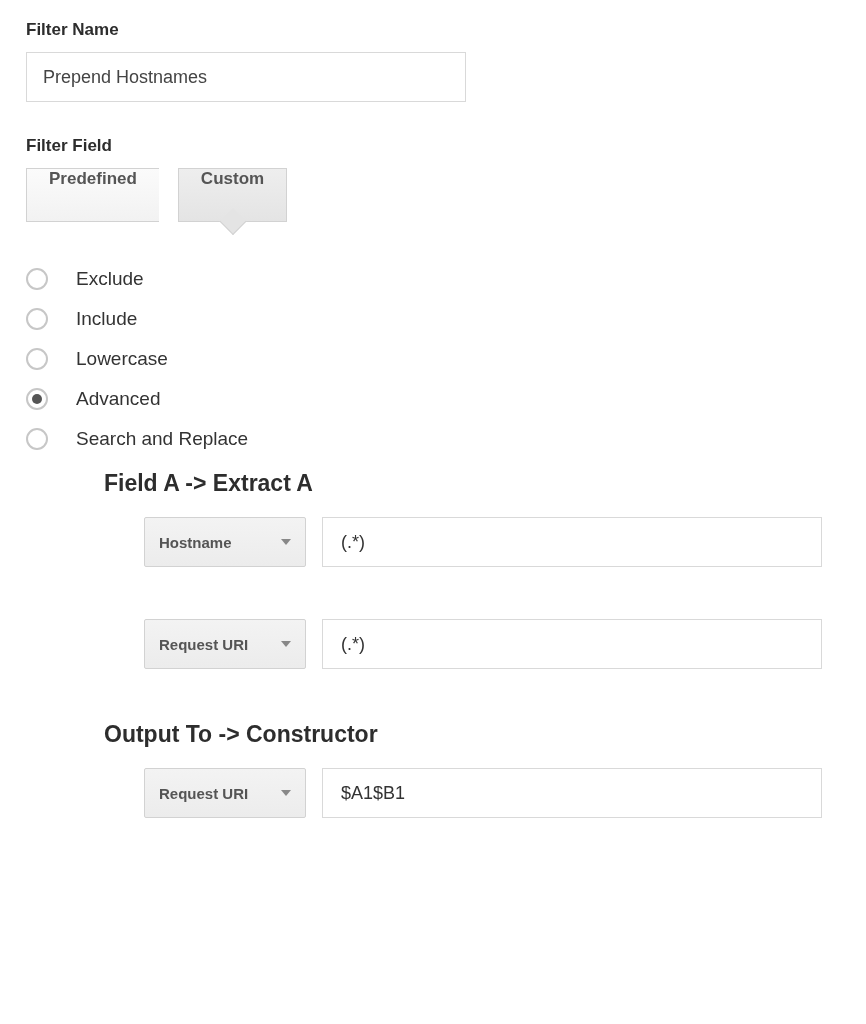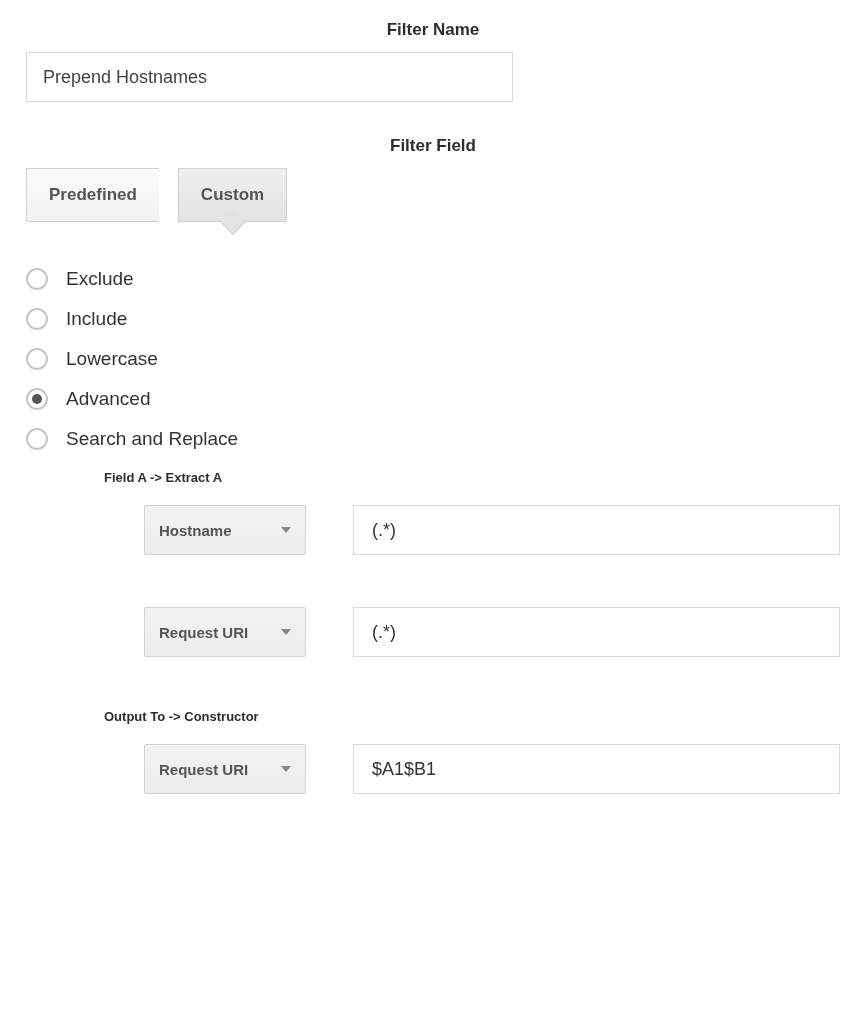--- a/index.html
+++ b/index.html
@@ -9,43 +9,41 @@
     margin: 0;
     padding: 20px 26px;
     width: 866px;
     color: #212121;
   }
   .section-label {
     font-size: 17px;
     font-weight: 700;
     color: #2d2d2d;
     margin-bottom: 12px;
-    text-align: center;
   }
   .text-input {
-    width: 487px;
+    width: 440px;
     height: 50px;
     border: 1px solid #d9d9d9;
     padding: 0 16px;
     font-size: 18px;
     color: #444;
     outline: none;
   }
   .block { margin-bottom: 34px; }
   .tabbar {
     display: inline-flex;
     border-radius: 2px;
     overflow: visible;
     position: relative;
   }
   .tab {
     height: 54px;
     padding: 0 22px;
     display: flex;
-    align-items: center;
     font-size: 17px;
     font-weight: 700;
     color: #555;
     background: linear-gradient(#fbfbfb, #f2f2f2);
     border: 1px solid #d2d2d2;
     cursor: pointer;
     position: relative;
   }
   .tab:first-child { border-right: none; }
   .tab.active {
@@ -61,21 +59,21 @@
     width: 18px;
     height: 18px;
     background: #e4e4e4;
     border-right: 1px solid #d2d2d2;
     border-bottom: 1px solid #d2d2d2;
   }
   .radio-list { margin-top: 46px; }
   .radio-item {
     display: flex;
     align-items: center;
-    gap: 18px;
+    gap: 28px;
     margin-bottom: 18px;
     cursor: pointer;
   }
   .radio {
     width: 22px;
     height: 22px;
     border: 2px solid #c7c7c7;
     border-radius: 50%;
     display: inline-flex;
     align-items: center;
@@ -92,28 +90,28 @@
   .radio-label {
     font-size: 19px;
     color: #333;
   }
   .adv-section {
     margin-left: 78px;
     margin-top: 20px;
   }
   .adv-block { margin-bottom: 52px; }
   .adv-label {
-    font-size: 13px;
+    font-size: 23px;
     font-weight: 700;
     color: #2d2d2d;
     margin-bottom: 20px;
   }
   .adv-row {
     display: flex;
-    gap: 47px;
+    gap: 16px;
     align-items: stretch;
     padding-left: 40px;
   }
   .dropdown {
     height: 50px;
     min-width: 162px;
     background: linear-gradient(#f3f3f3, #ececec);
     border: 1px solid #d2d2d2;
     display: flex;
     align-items: center;

